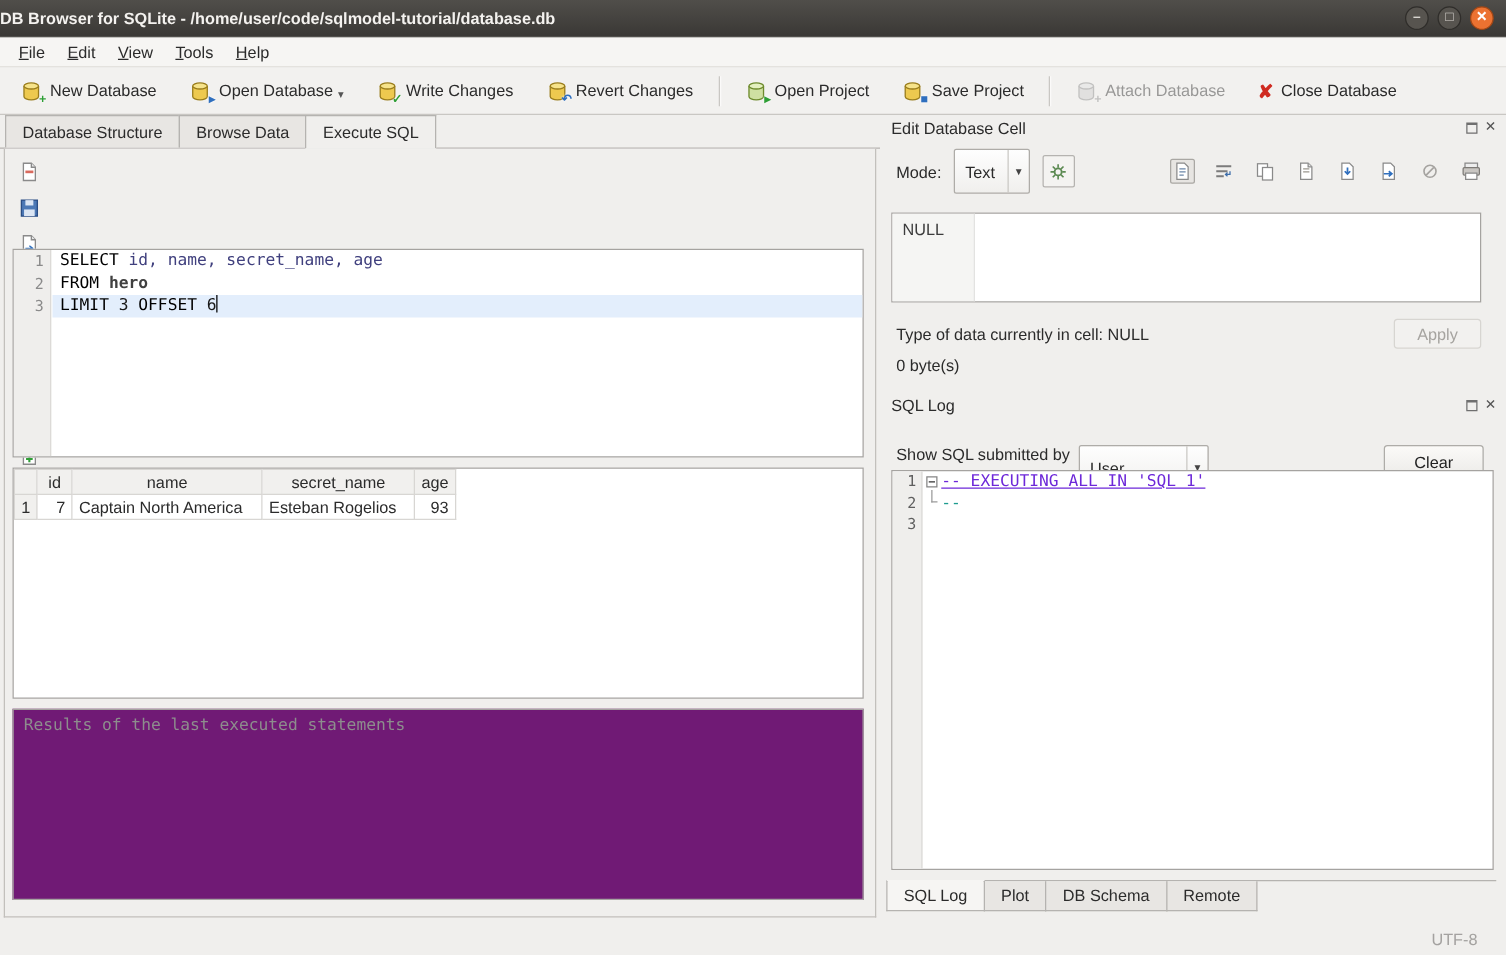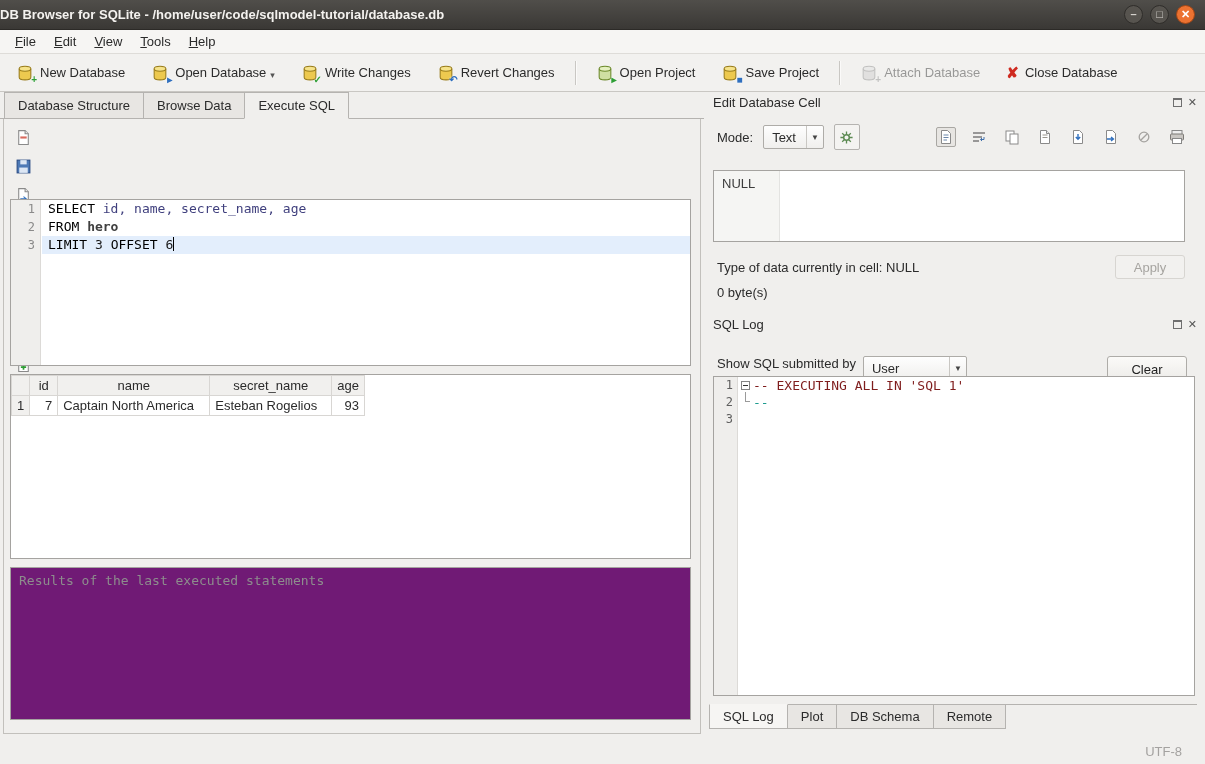--- a/index.html
+++ b/index.html
@@ -133,21 +133,21 @@
   }
 
   
   .dock-header { position:absolute; left:8px; right:8px; height:20px; display:flex; align-items:center; }
   .dock-header .dock-icons { margin-left:auto; display:flex; gap:6px; align-items:center; }
   .dock-sq { width:9px; height:9px; border:1px solid #6f6f6f; border-top-width:2px; }
   .dock-x { font-size:11px; color:#555; line-height:10px; }
 
   .mode-row { position:absolute; top:30px; left:12px; right:18px; height:30px; display:flex; align-items:center; gap:10px; }
   .combo {
-    display:inline-flex; align-items:center; height:24px; background:linear-gradient(#fefefe,#f0efed);
+    display:inline-flex; align-items:center; height:36px; background:linear-gradient(#fefefe,#f0efed);
     border:1px solid #aeaca8; border-radius:2px; padding:0 4px 0 8px; gap:10px;
   }
   .combo .cb-arrow { font-size:8px; color:#444; border-left:1px solid #c9c7c3; padding-left:4px; height:100%; display:flex; align-items:center; }
   .gear-btn { width:26px; height:26px; border:1px solid #b5b3b0; border-radius:2px; background:#f4f3f1; display:flex; align-items:center; justify-content:center; }
   .cell-icons { margin-left:auto; display:flex; gap:13px; align-items:center; }
   .mini-icon { width:20px; height:20px; display:inline-flex; align-items:center; justify-content:center; border-radius:2px; }
   .mini-icon.checked { background:#e7e5e2; border:1px solid #a9a7a3; }
 
   .cell-edit-box {
     position:absolute; top:78px; left:8px; right:20px; height:72px;
@@ -172,21 +172,21 @@
     background:#fff; border:1px solid #a5a3a0; overflow:hidden;
   }
   .log-gutter-bg { position:absolute; top:0; left:0; bottom:0; width:24px; background:#efeeec; border-right:1px solid #dcdad7; }
   .log-line { position:relative; display:flex; height:17px; line-height:17px; }
   .log-line .ln { width:24px; flex:0 0 24px; text-align:right; padding-right:5px; color:#5f5f5f; font-family:"DejaVu Sans Mono",monospace; font-size:12px; z-index:1; }
   .fold-col { width:15px; flex:0 0 15px; display:flex; align-items:center; justify-content:center; position:relative; }
   .fold-box { width:9px; height:9px; border:1px solid #858585; background:#fff; position:relative; }
   .fold-box::after { content:""; position:absolute; left:1px; right:1px; top:3px; border-top:1px solid #333; }
   .fold-end { position:absolute; left:7px; top:-2px; width:5px; height:10px; border-left:1px solid #9a9a9a; border-bottom:1px solid #9a9a9a; }
   .log-text { font-family:"DejaVu Sans Mono",monospace; font-size:13px; white-space:pre; }
-  .cmt1 { color:#7f1d1d; } .cmt2 { color:#1d9b8f; }
+  .cmt1 { color:#6d28d9;text-decoration:underline; } .cmt2 { color:#1d9b8f; }
 
   .bottom-tabs { position:absolute; top:612px; left:4px; right:8px; height:26px; display:flex; align-items:flex-start; border-top:1px solid #b5b3b0; }
   .btab { padding:4px 13px; background:#e8e6e3; border:1px solid #b5b3b0; border-top:none; margin-right:-1px; height:24px; }
   .btab.active { background:#f6f5f3; margin-top:-1px; height:25px; border-top:1px solid #f6f5f3; z-index:2; position:relative; }
 
   
   .statusbar {
     position:absolute; left:0; right:0; bottom:0; height:26px; background:#f0efed;
     display:flex; align-items:center; justify-content:flex-end; padding-right:23px; color:#a4a2a0;
   }

